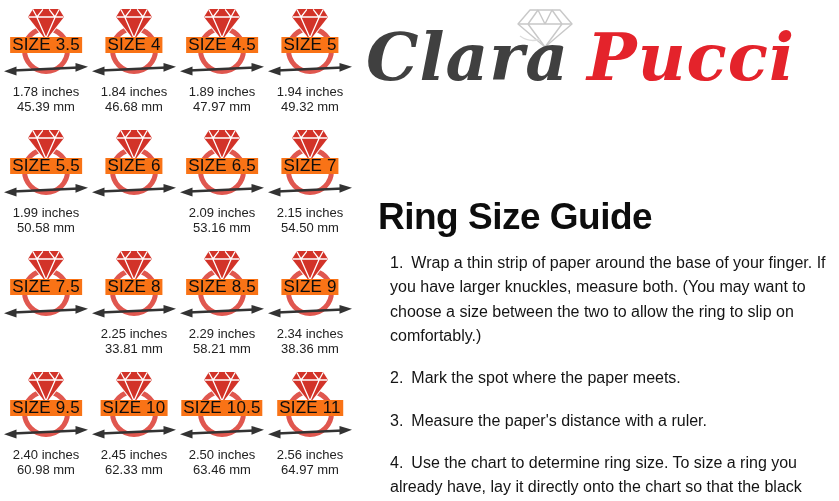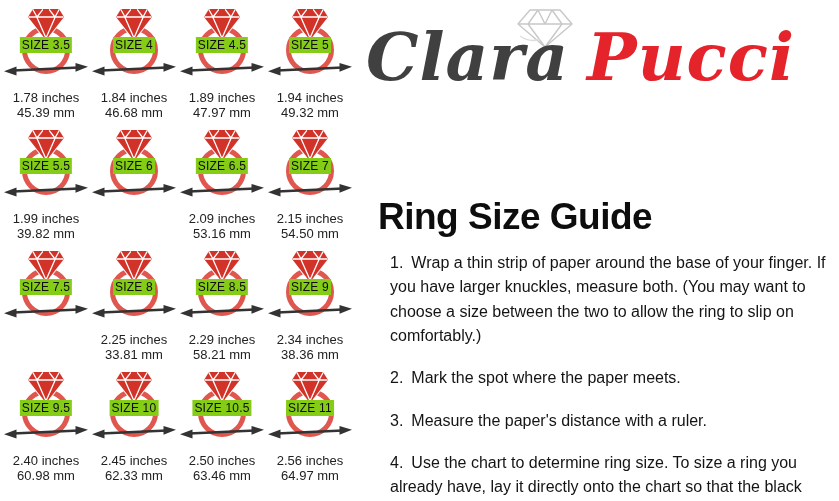--- a/index.html
+++ b/index.html
@@ -18,24 +18,24 @@
   }
   .cell{height:121px;position:relative;text-align:center;}
   .ring-wrap{position:relative;width:88px;height:74px;}
   .band{fill:none;stroke:#e0574f;stroke-width:5;}
   .gem-body{fill:#d23329;stroke:#ffffff;stroke-width:2;paint-order:stroke;}
   .gem-facets{fill:none;stroke:#ffffff;stroke-width:1.3;stroke-linecap:round;}
   .arrow line{stroke:#333333;stroke-width:2.6;}
   .arrow path{fill:#333333;}
   .size-label{
     position:absolute;top:33px;left:50%;transform:translateX(-50%);
-    background:#84cc16;padding:0 2px;white-space:nowrap;
-    font-size:12px;line-height:16px;color:#0d0d0d;letter-spacing:0.2px;
+    background:#f97316;padding:0 2px;white-space:nowrap;
+    font-size:17px;line-height:16px;color:#0d0d0d;letter-spacing:0.2px;
   }
-  .meas{margin-top:12px;font-size:13px;line-height:15px;color:#222;}
+  .meas{margin-top:6px;font-size:13px;line-height:15px;color:#222;}
 
   
   .right-panel{position:absolute;left:370px;top:0;width:469px;height:501px;}
   .logo{position:relative;height:100px;}
   .logo-text{
     position:absolute;top:24px;
     font-family:"DejaVu Serif", serif;
     font-style:italic;font-weight:bold;
     font-size:66px;line-height:1;letter-spacing:1px;
   }
@@ -156,21 +156,21 @@
         <g class="arrow">
           <line x1="11" y1="66.5" x2="77" y2="63.5"></line>
           <path d="M2 67.3 L14.5 62.4 L14.5 71.4 Z"></path>
           <path d="M86 62.7 L73.5 59 L73.5 67.8 Z"></path>
         </g>
       </svg>
       <span class="size-label">SIZE 5.5</span>
     </div>
     <div class="meas">
       <div>1.99 inches</div>
-      <div>39.82 mm</div>
+      <div>50.58 mm</div>
     </div>
   </div>
 
   <div class="cell">
     <div class="ring-wrap">
       <svg width="88" height="74" viewBox="0 0 88 74" aria-hidden="true">
         <circle class="band" cx="44" cy="46" r="21.5"></circle>
         <g transform="translate(44,5)">
           <path class="gem-body" d="M-13 0 L13 0 L18 8 L0 31 L-18 8 Z"></path>
           <path class="gem-facets" d="M-17 8 L17 8 M-13 0.8 L-9 8 M13 0.8 L9 8 M-3.5 0.8 L-9 8 M3.5 0.8 L9 8 M-9 8.6 L0 29 M9 8.6 L0 29"></path>

